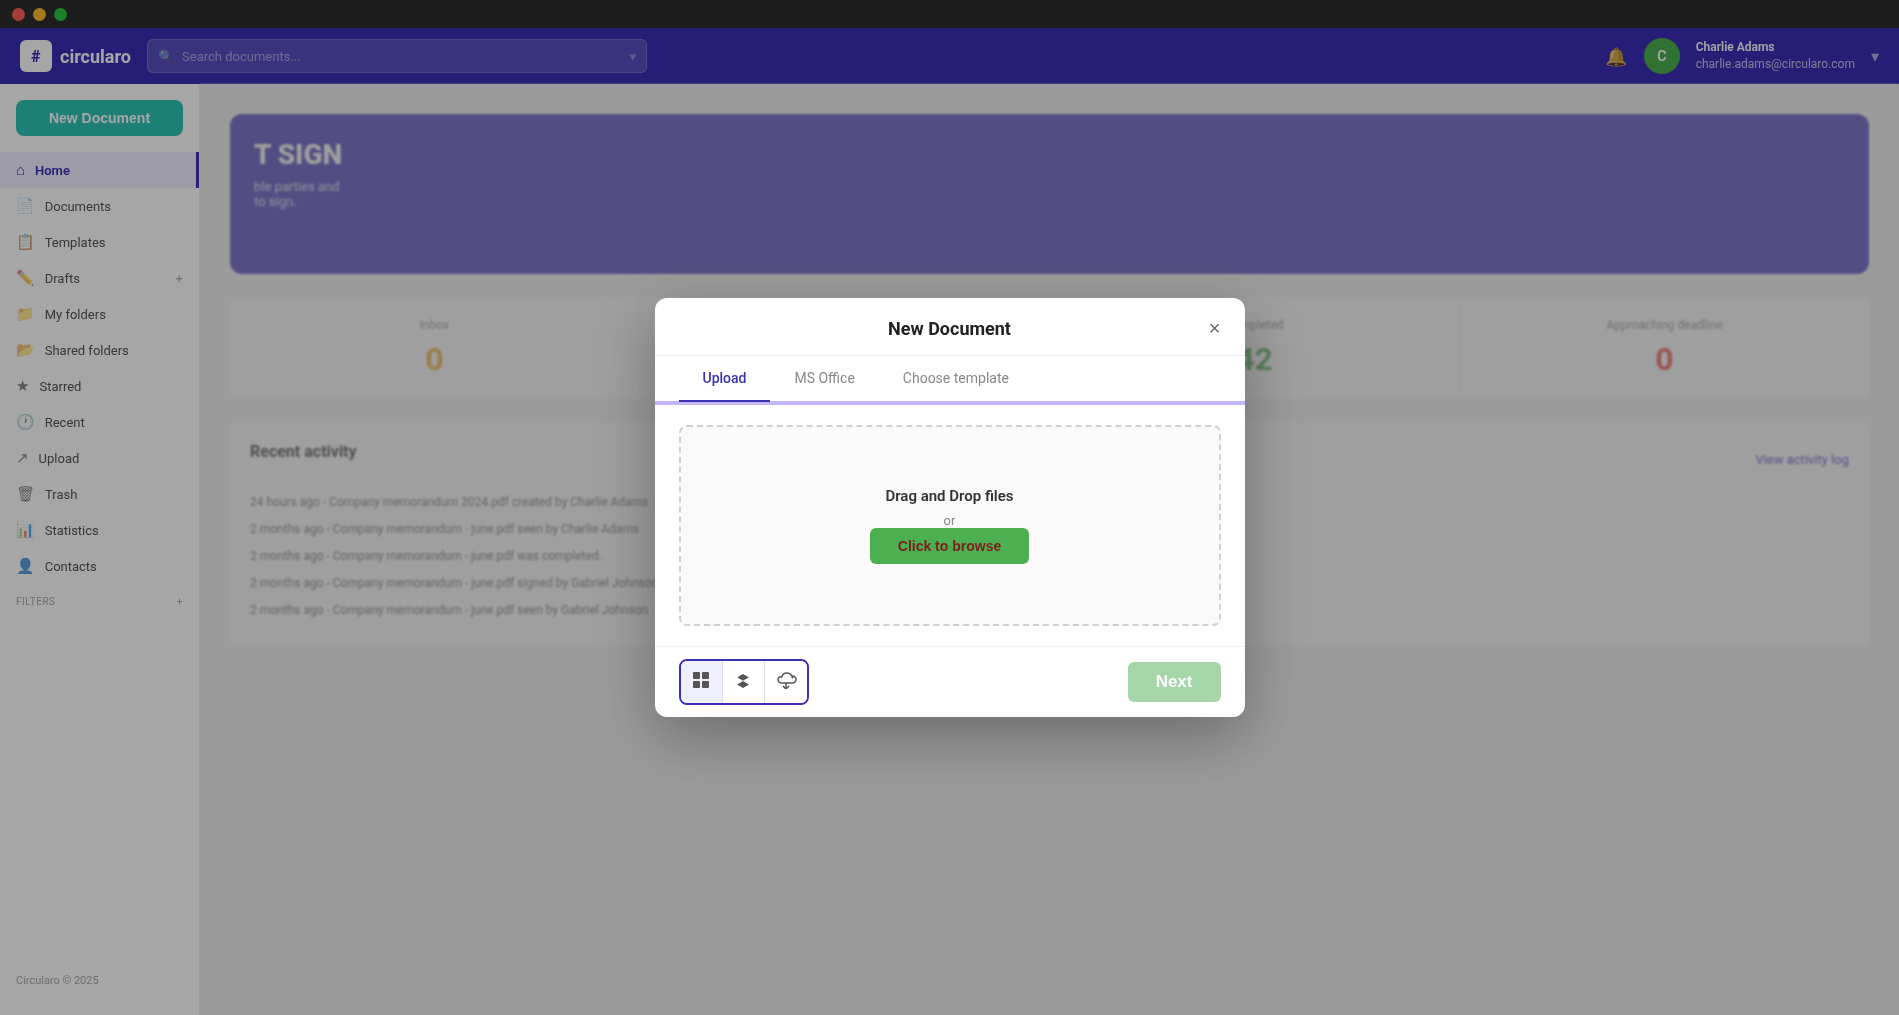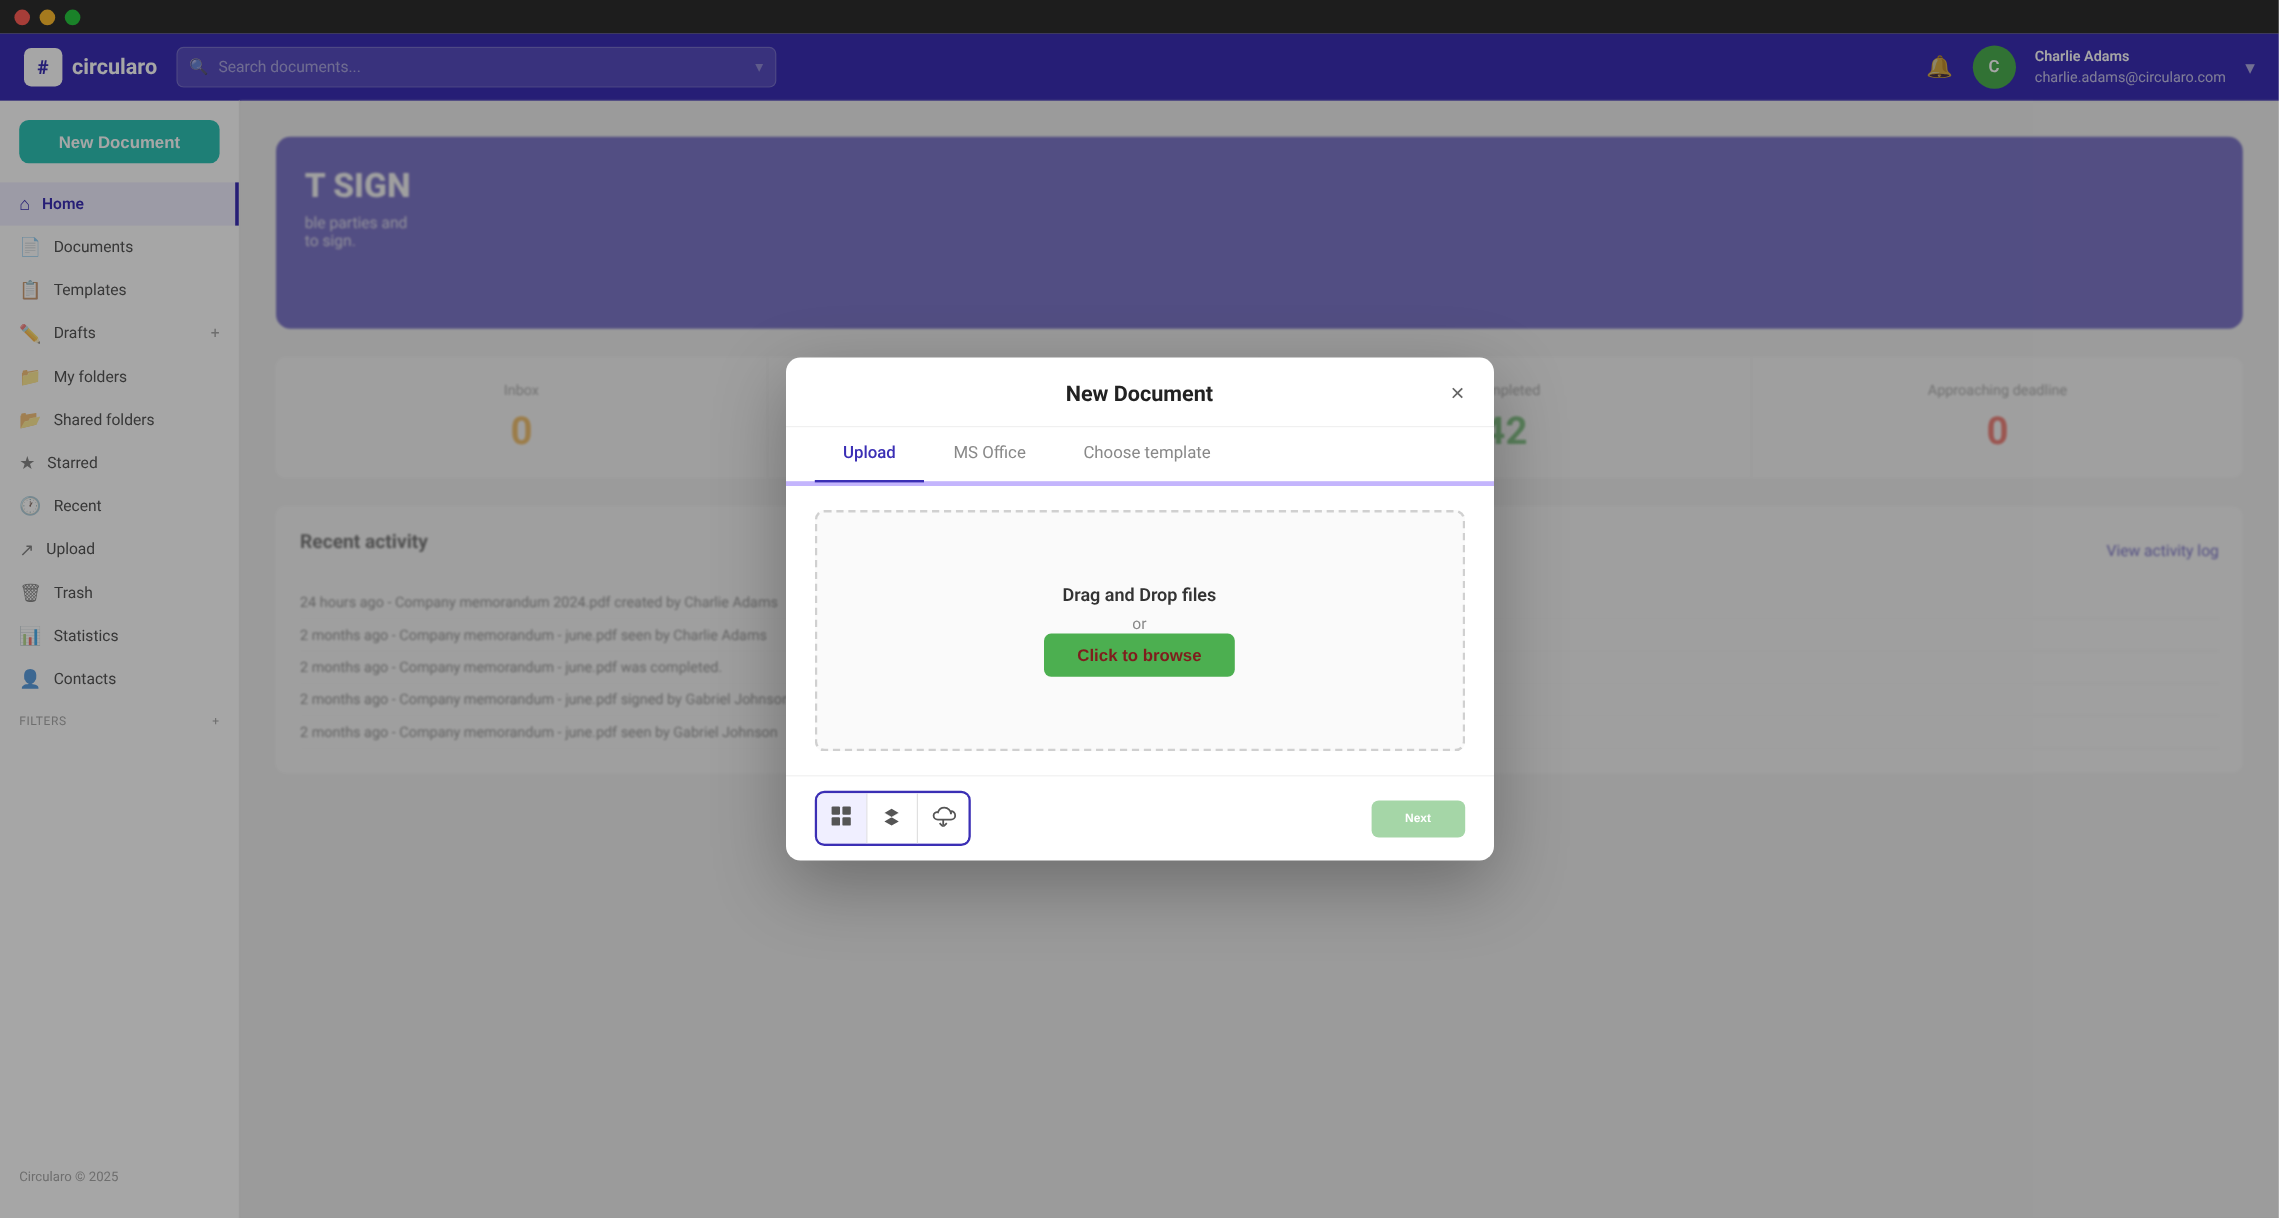--- a/index.html
+++ b/index.html
@@ -317,21 +317,21 @@
     .integration-icon-btn:last-child { border-right: none; }
     .integration-icon-btn.active {
       background: #f0efff;
     }
     .next-btn {
       background: #a5d6a7;
       color: white;
       border: none;
       border-radius: 6px;
       padding: 10px 28px;
-      font-size: 10px;
+      font-size: 17px;
       font-weight: 600;
       cursor: pointer;
     }
   </style>
 </head>
 <body>
 
 <div class="title-bar">
   <div class="traffic-light tl-red"></div>
   <div class="traffic-light tl-yellow"></div>

